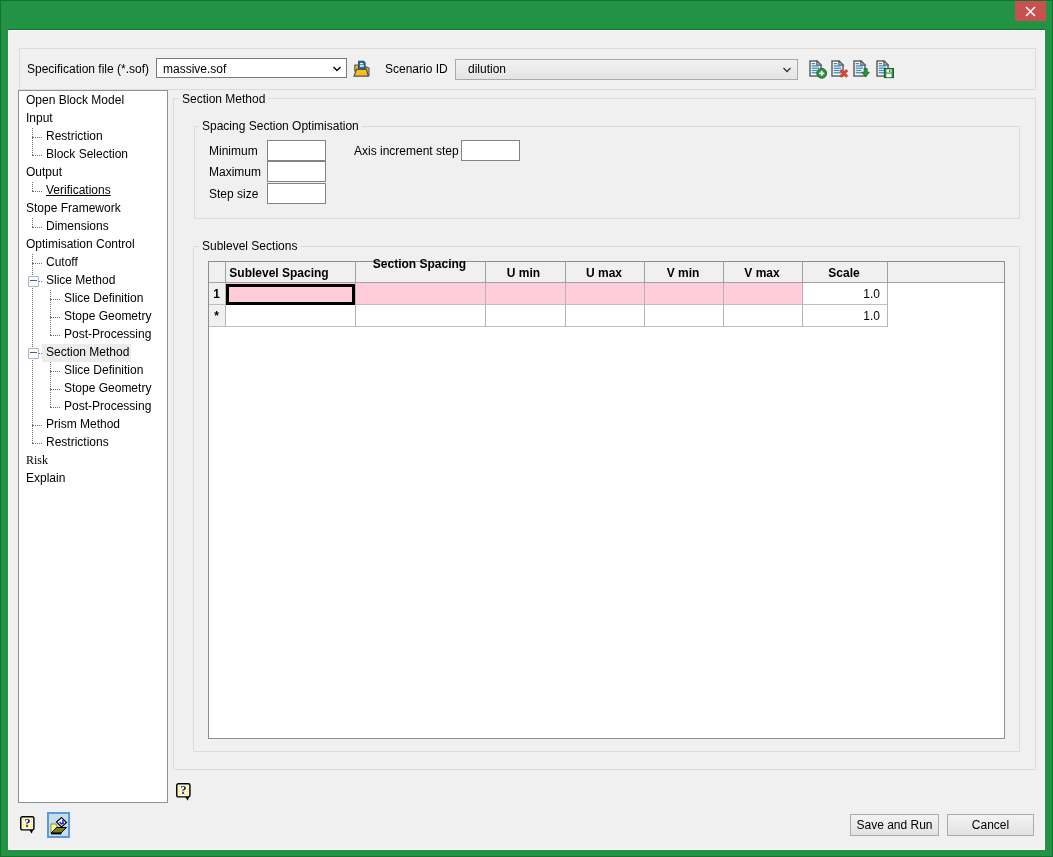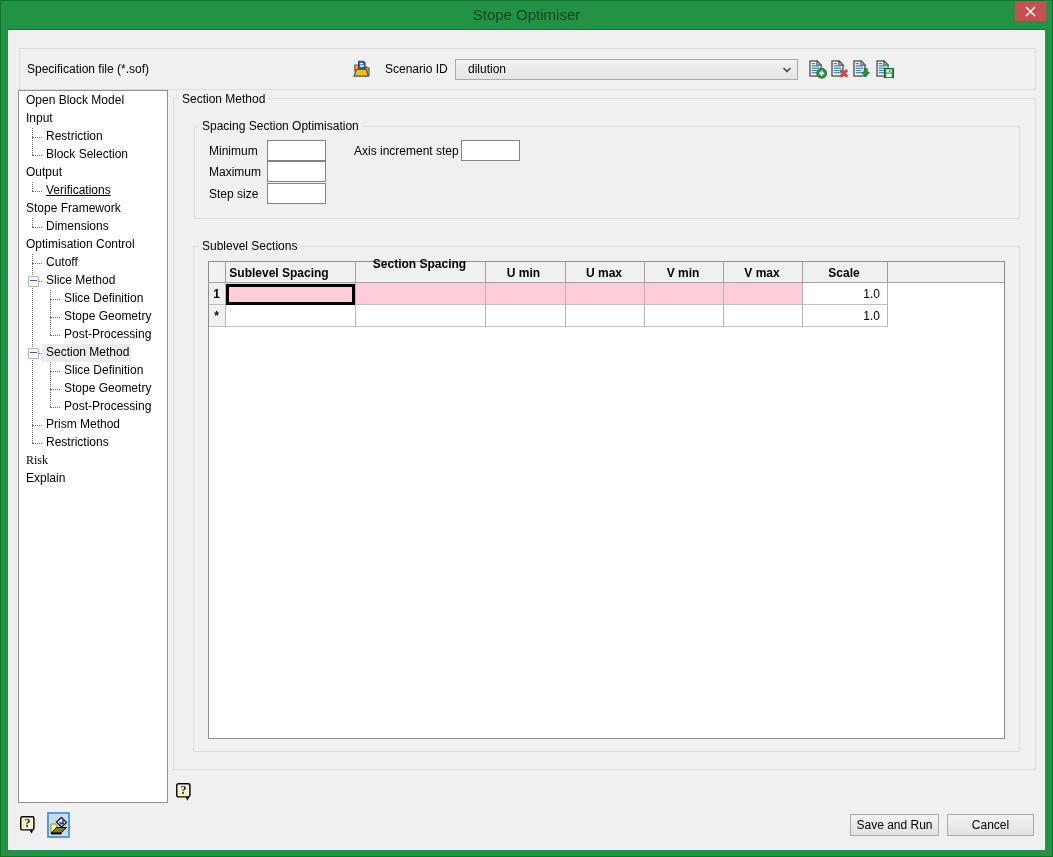--- a/index.html
+++ b/index.html
@@ -20,31 +20,36 @@
   .dotv{position:absolute;width:0;border-left:1px dotted #6e6e6e;}
   .doth{position:absolute;height:0;border-top:1px dotted #6e6e6e;}
   .btn{position:absolute;background:linear-gradient(#f3f3f3,#e2e2e2);border:1px solid #ababab;
        font-size:12px;text-align:center;color:#000;}
   .hcell{position:absolute;font-size:12px;font-weight:bold;text-align:center;color:#000;}
 </style>
 </head>
 <body>
 <div class="win">
   <div class="abs" style="left:0;top:0;width:1053px;height:857px;border:1px solid #15712f;box-sizing:border-box;"></div>
-  <div class="title">Stope Optimiser</div>
   <div class="close">
     <svg width="31" height="20" viewBox="0 0 31 20">
         <path d="M11 6 L20 15 M20 6 L11 15" stroke="#fff" stroke-width="1.5"></path>
       </svg>
   </div>
   <div class="body"></div>
   <div class="abs" style="left:8px;top:29px;width:1037px;height:1px;background:#15712f;"></div>
 
   <div class="gb" style="left:19px;top:48px;width:1015px;height:40px;"></div>
   <div class="lbl" style="left:27px;top:62px;">Specification file (*.sof)</div>
+  <div class="combo" style="left:156px;top:58px;width:191px;height:20px;line-height:20px;box-sizing:border-box;">
+    <span style="margin-left:6px;">massive.sof</span>
+    <svg class="chev" style="right:4px;top:6px;" width="10" height="8" viewBox="0 0 10 8">
+        <path d="M1.5 2 L5 5.5 L8.5 2" stroke="#000" stroke-width="1.3" fill="none"></path>
+      </svg>
+  </div>
   <svg class="abs" style="left:353px;top:60px;" width="18" height="18" viewBox="0 0 18 18">
     <path d="M1.8 5 h4 v6 h-4 z" fill="#f7b500" stroke="#4a5568" stroke-width="1.1"></path>
     <path d="M5.6 1.2 h5 l1.4 1.6 v6 h-6.4 z" fill="#1b79b2" stroke="#38455a" stroke-width="1.1"></path>
     <path d="M7 3.6 h3 M7 6 h3.8" stroke="#fff" stroke-width="1.3"></path>
     <path d="M12.2 6.6 l3.8 1.6 v7.2 l-3.2 .4 z" fill="#f7b500" stroke="#4a5568" stroke-width="1.1"></path>
     <path d="M1 16.2 L3.6 9.3 L13.4 9.3 L15.3 16.2 Z" fill="#ffbc13" stroke="#4a5568" stroke-width="1.2"></path>
   </svg>
   <div class="lbl" style="left:385px;top:62px;">Scenario ID</div>
   <div class="combo" style="left:455px;top:59px;width:343px;height:21px;line-height:19px;background:linear-gradient(#f1f1f1,#e4e4e4);border-color:#aaaaaa;box-sizing:border-box;">
     <span style="margin-left:12px;">dilution</span>

